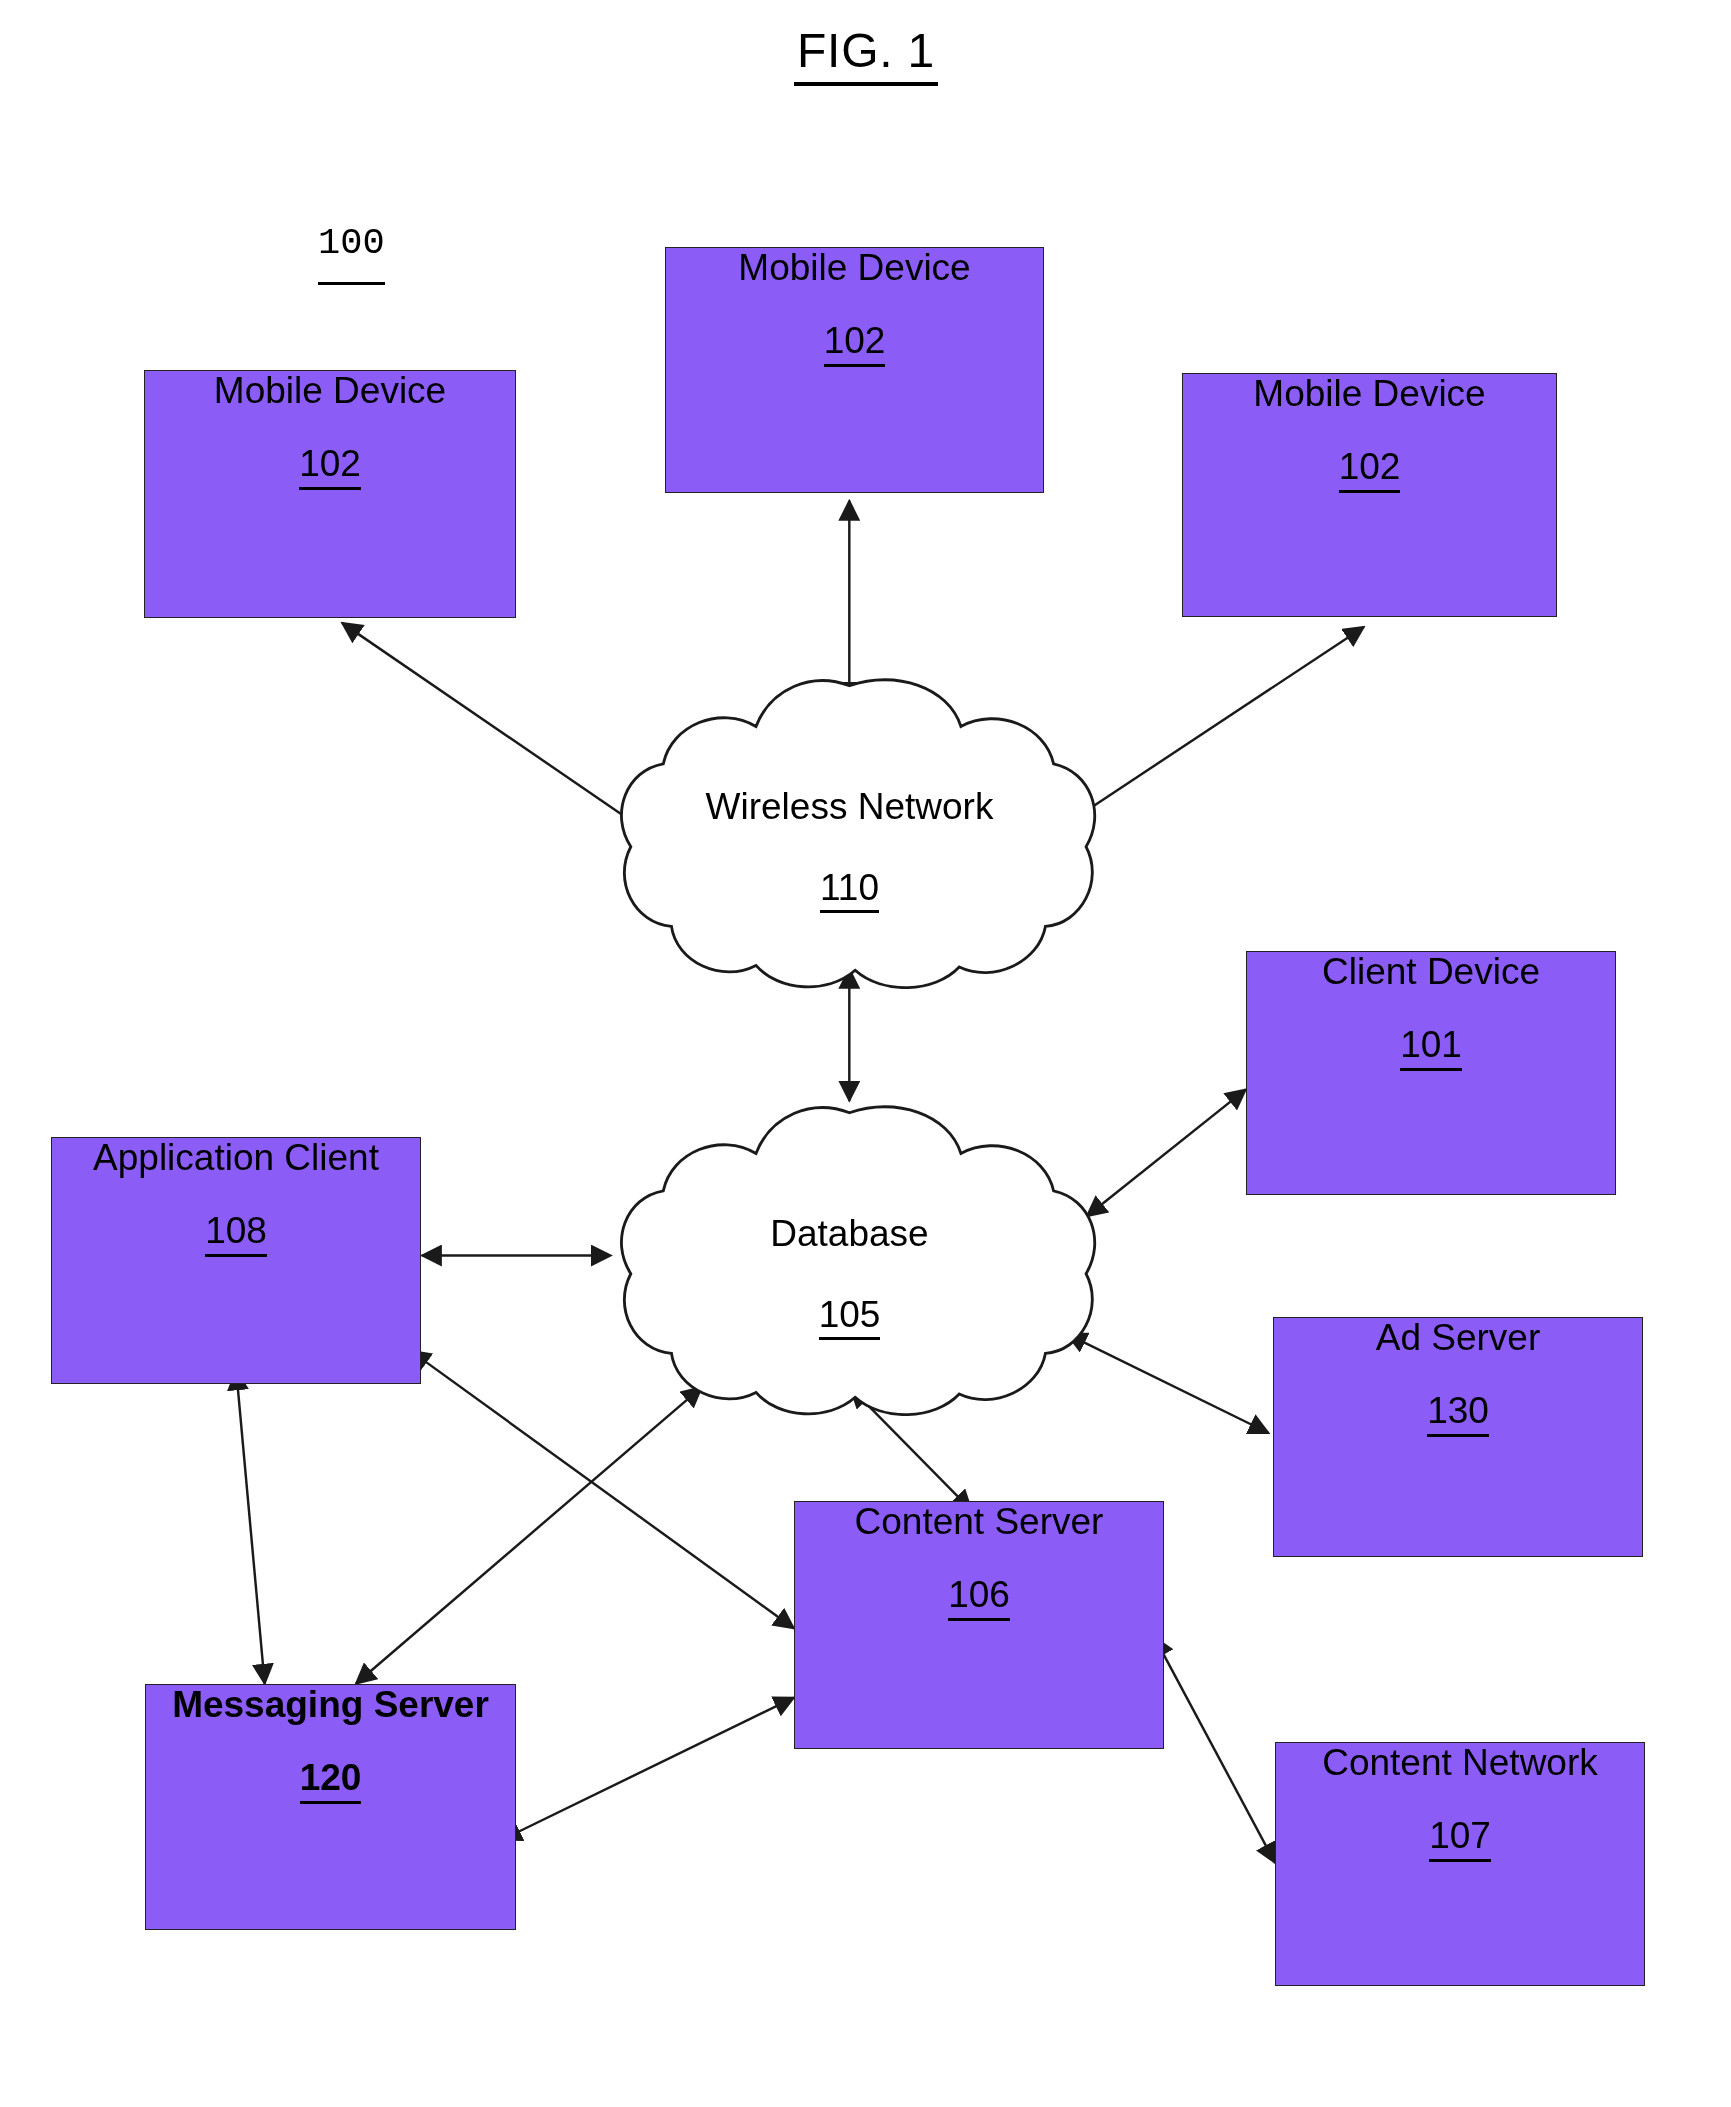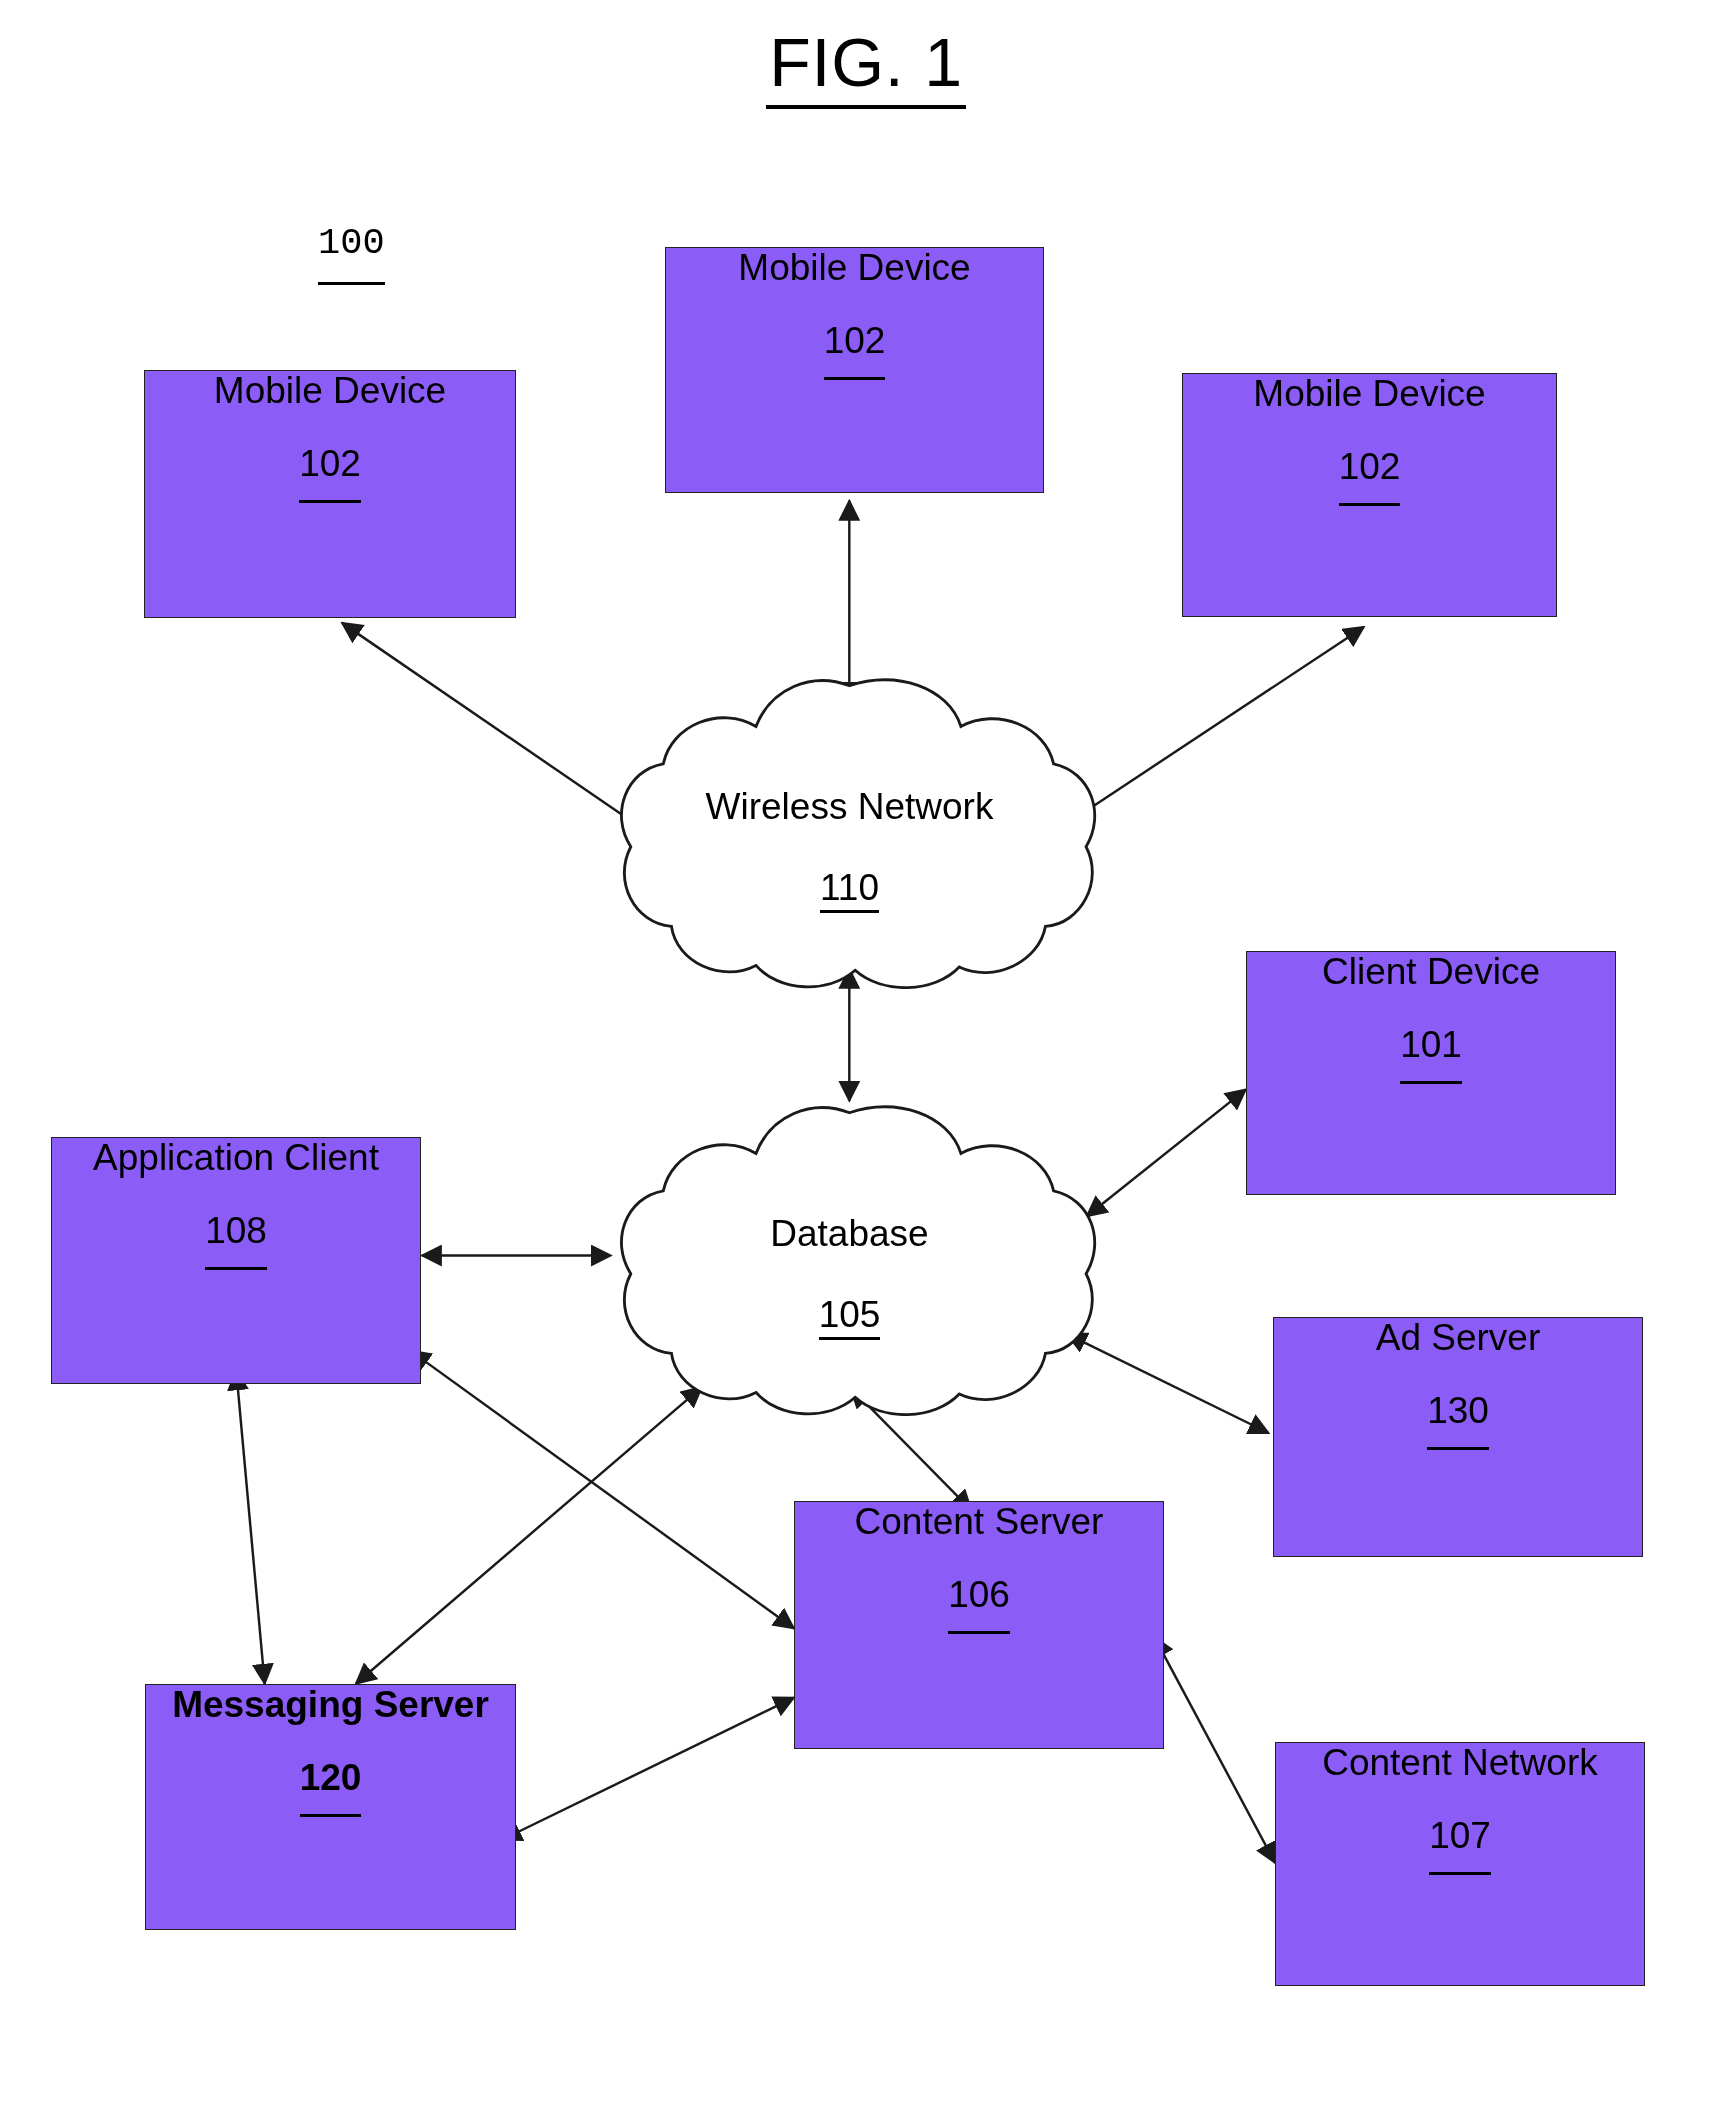--- a/index.html
+++ b/index.html
@@ -18,21 +18,21 @@
     background: #ffffff;
     overflow: hidden;
   }
   
   #fig-title {
     position: absolute;
     left: 0;
     top: 23px;
     width: 1732px;
     text-align: center;
-    font-size: 68px;
+    font-size: 48px;
     letter-spacing: 0.8px;
     color: #000;
   }
   #fig-title span {
     border-bottom: 4.9px solid #000;
     padding: 0 3.3px 4.9px 3.3px;
   }
   
   #system-ref {
     position: absolute;
@@ -63,21 +63,21 @@
     color: #000;
     white-space: nowrap;
   }
   .node-ref {
     margin-top: 31px;
     font-size: 37px;
     color: #000;
   }
   .node-ref span {
     border-bottom: 3.3px solid #000;
-    padding-bottom: 16px;
+    padding-bottom: 3px;
   }
   
   .cloud {
     position: absolute;
     z-index: 3;
   }
   .cloud svg {
     display: block;
   }
   .cloud-label {

